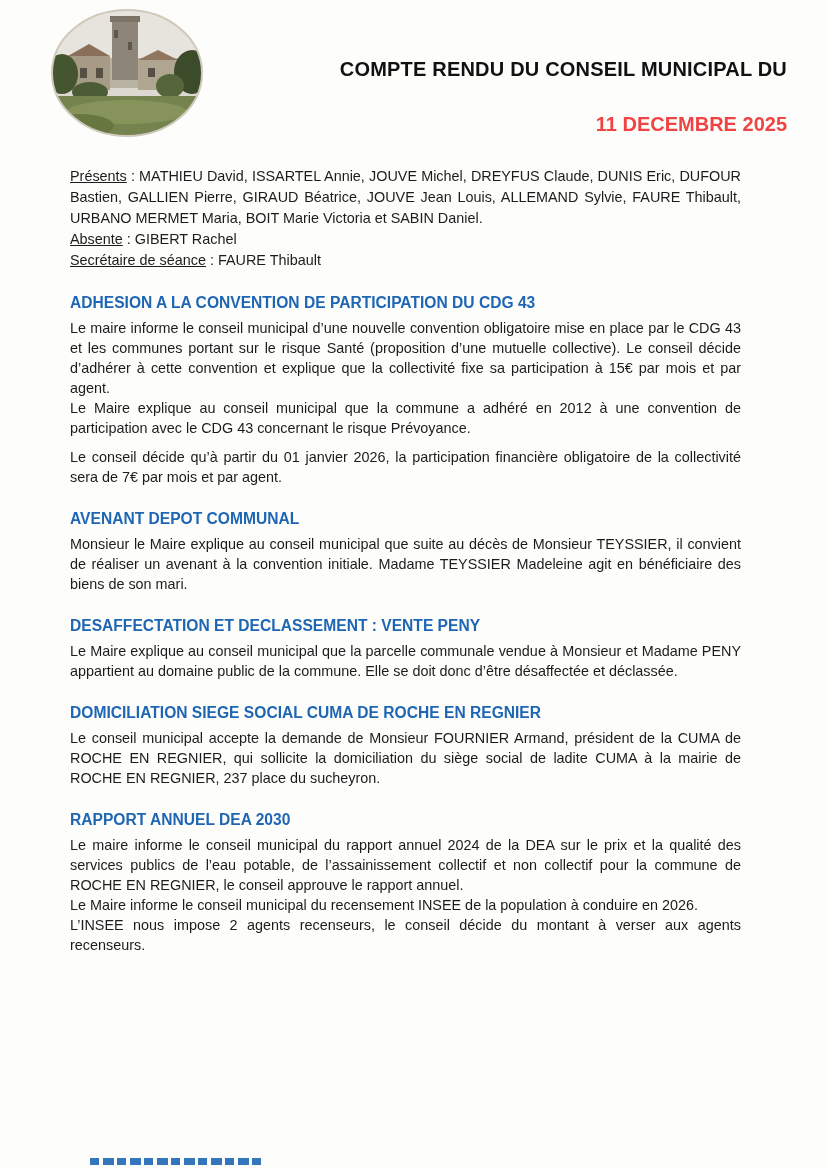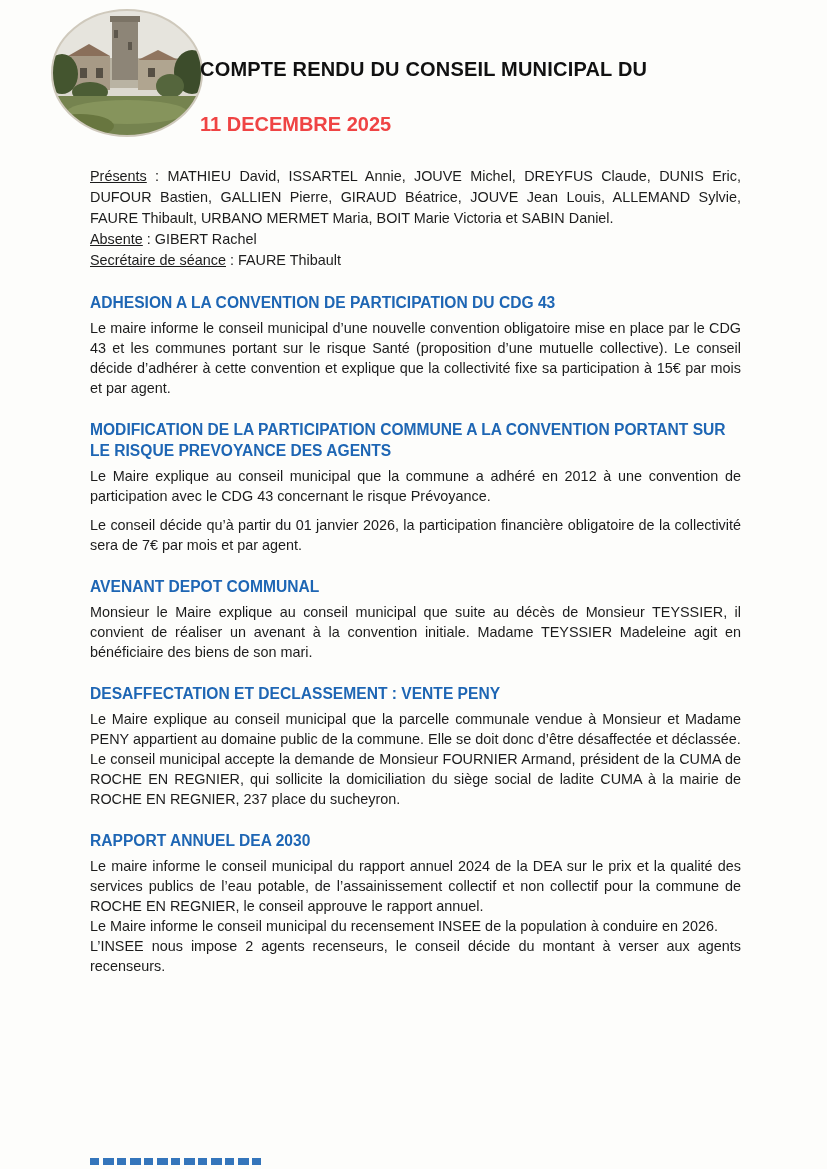--- a/index.html
+++ b/index.html
@@ -13,33 +13,33 @@
     overflow:hidden;
     box-sizing:border-box;
   }
   .header { position:relative; height:150px; }
   .photo {
     position:absolute; left:50px; top:8px;
     width:154px; height:130px;
   }
   .titles {
     position:absolute; left:200px; right:40px; top:0;
-    text-align:left;
+    text-align:right;
   }
   .title-line1 {
     margin-top:58px;
     font-size:20px; font-weight:bold; color:#111;
     letter-spacing:0.2px;
   }
   .title-line2 {
     margin-top:32px;
     font-size:20px; font-weight:bold; color:#ef4444;
   }
   .content {
-    padding:16px 86px 0 90px;
+    padding:16px 86px 0 70px;
     font-size:14.4px;
     line-height:21px;
   }
   .attendance p { margin:0; text-align:justify; }
   .u { text-decoration:underline; }
   .section-heading {
     color:#1e66b4;
     font-weight:bold;
     font-size:15.6px;
     line-height:21px;
@@ -121,36 +121,36 @@
       <p><span class="u">Secrétaire de séance</span><span> : FAURE Thibault</span></p>
     </div>
 
 
     <div class="section">
       <div class="section-heading">ADHESION A LA CONVENTION DE PARTICIPATION DU CDG 43</div>
       <p>Le maire informe le conseil municipal d’une nouvelle convention obligatoire mise en place par le CDG 43 et les communes portant sur le risque Santé (proposition d’une mutuelle collective). Le conseil décide d’adhérer à cette convention et explique que la collectivité fixe sa participation à 15€ par mois et par agent.</p>
     </div>
 
     <div class="section">
-      <div class="section-heading">MODIFICATION DE LA PARTICIPATION COMMUNE A LA CONVENTION PORTANT SUR LE RISQUE PREVOYANCE DES AGENTS</div>
       <p>Le Maire explique au conseil municipal que la commune a adhéré en 2012 à une convention de participation avec le CDG 43 concernant le risque Prévoyance.</p>
       <p>Le conseil décide qu’à partir du 01 janvier 2026, la participation financière obligatoire de la collectivité sera de 7€ par mois et par agent.</p>
     </div>
 
     <div class="section">
       <div class="section-heading">AVENANT DEPOT COMMUNAL</div>
       <p>Monsieur le Maire explique au conseil municipal que suite au décès de Monsieur TEYSSIER, il convient de réaliser un avenant à la convention initiale. Madame TEYSSIER Madeleine agit en bénéficiaire des biens de son mari.</p>
     </div>
 
     <div class="section">
       <div class="section-heading">DESAFFECTATION ET DECLASSEMENT : VENTE PENY</div>
       <p>Le Maire explique au conseil municipal que la parcelle communale vendue à Monsieur et Madame PENY appartient au domaine public de la commune. Elle se doit donc d’être désaffectée et déclassée.</p>
     </div>
 
     <div class="section">
+      <div class="section-heading">DOMICILIATION SIEGE SOCIAL CUMA DE ROCHE EN REGNIER</div>
       <p>Le conseil municipal accepte la demande de Monsieur FOURNIER Armand, président de la CUMA de ROCHE EN REGNIER, qui sollicite la domiciliation du siège social de ladite CUMA à la mairie de ROCHE EN REGNIER, 237 place du sucheyron.</p>
     </div>
 
     <div class="section">
       <div class="section-heading">RAPPORT ANNUEL DEA 2030</div>
       <p>Le maire informe le conseil municipal du rapport annuel 2024 de la DEA sur le prix et la qualité des services publics de l’eau potable, de l’assainissement collectif et non collectif pour la commune de ROCHE EN REGNIER, le conseil approuve le rapport annuel.</p>
     </div>
 
     <div class="section">
       <p style="margin-bottom:0">Le Maire informe le conseil municipal du recensement INSEE de la population à conduire en 2026.</p>

